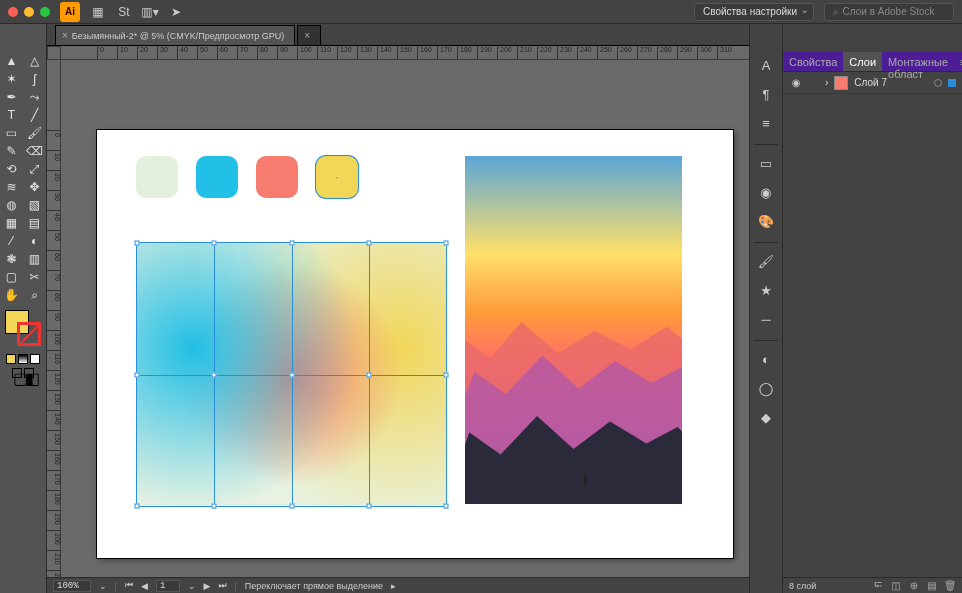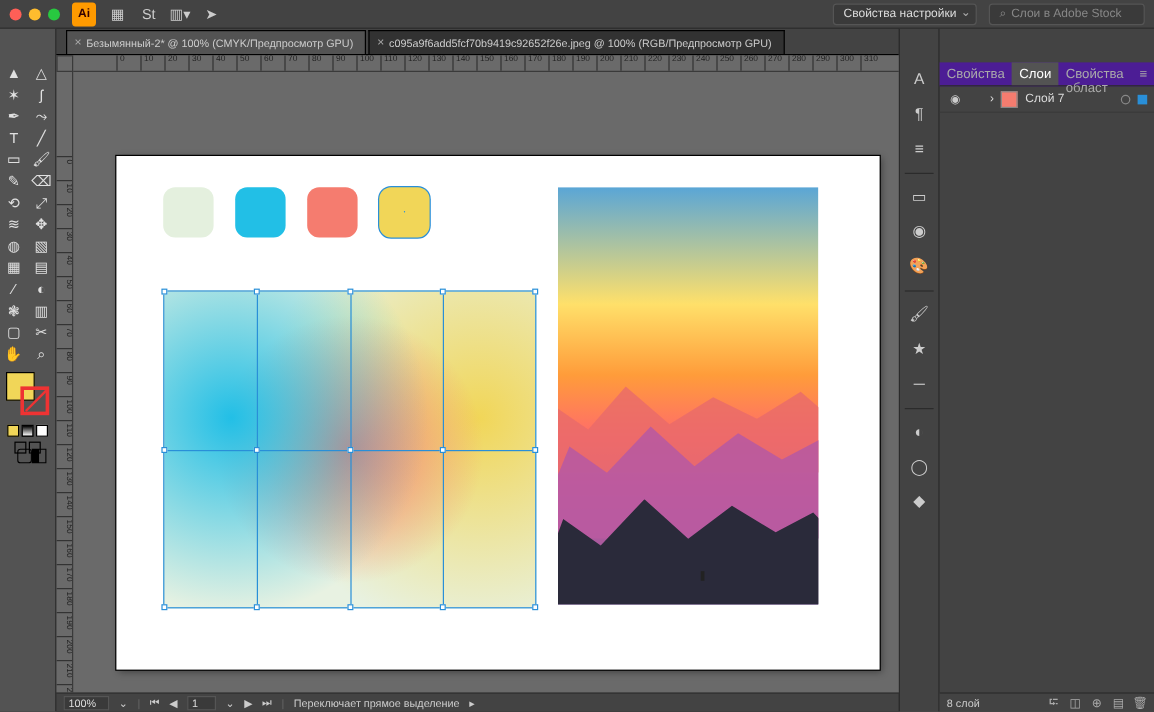--- a/index.html
+++ b/index.html
@@ -81,21 +81,21 @@
 .layer-row { height: 22px; display: flex; align-items: center; gap: 6px; padding: 0 6px; border-bottom: 1px solid #3a3a3a; font-size: 10px; color: #ddd; }
 .layer-vis { width: 14px; text-align: center; color: #ccc; }
 .layer-thumb { width: 14px; height: 14px; background: #fff; border: 1px solid #888; }
 .layer-thumb.colored { background: #f57c6f; }
 .layer-circle { width: 8px; height: 8px; border: 1px solid #888; border-radius: 50%; margin-left: auto; }
 .layer-sq { width: 8px; height: 8px; background: #298fd8; }
 .dock-filler { flex: 1; }
 
 
 .statusbar { height: 16px; background: #434343; border-top: 1px solid #2b2b2b; display: flex; align-items: center; font-size: 9px; color: #ccc; padding: 0 6px; gap: 8px; }
-.status-input { background: #3a3a3a; border: 1px solid #555; height: 12px; width: 38px; font-size: 9px; color: #ddd; padding: 0 3px; }
+.status-input { background: #3a3a3a; border: 1px solid #555; height: 12px; width: 38px; font-size: 9px; color: #ddd; padding: 0 3px; font-family: Liberation Mono, monospace; }
 .status-sep { color: #666; }
 .statusbar-r { height: 16px; background: #434343; border-top: 1px solid #2b2b2b; display: flex; align-items: center; font-size: 9px; color: #ccc; padding: 0 6px; gap: 6px; }
 .statusbar-r .sico { width: 12px; height: 12px; display: inline-flex; align-items: center; justify-content: center; color: #aaa; font-size: 10px; }
 </style>
 </head>
 <body>
 
 <div class="menubar">
   <div class="mac-dots">
     <span class="dot-r"></span>
@@ -189,25 +189,24 @@
     <div class="mini-swatch" style="margin-top:4px">
       <span>▢</span>
       <span>◧</span>
     </div>
   </div>
 
   <div class="center">
     <div class="tabbar">
       <div class="doc-tab active">
         <span class="doc-close">×</span>
-        <span>Безымянный-2* @ 100% (CMYK/Предпросмотр GPU)</span>
+        <span>Безымянный-2* @ 5% (CMYK/Предпросмотр GPU)</span>
       </div>
       <div class="doc-tab">
         <span class="doc-close">×</span>
-        <span>c095a9f6add5fcf70b9419c92652f26e.jpeg @ 100% (RGB/Предпросмотр GPU)</span>
       </div>
     </div>
 
     <div class="canvas-wrap">
       <div class="ruler-corner"></div>
       <div class="ruler-h" id="rulerH">
           <div class="tick" style="left: 36px;">0</div>
           <div class="tick" style="left: 56px;">10</div>
           <div class="tick" style="left: 76px;">20</div>
           <div class="tick" style="left: 96px;">30</div>
@@ -336,21 +335,21 @@
       <div class="panel-sep"></div>
       <div class="panel-ico">◐</div>
       <div class="panel-ico">◯</div>
       <div class="panel-ico">◆</div>
     </div>
 
   <div class="dock">
     <div class="dock-tabs">
       <span>Свойства</span>
       <span class="active">Слои</span>
-      <span>Свойства област</span>
+      <span>Монтажные област</span>
       <span class="dock-menu">≡</span>
     </div>
     <div class="layer-row">
       <span class="layer-vis">◉</span>
       <span style="width:10px"></span>
       <span>›</span>
       <span class="layer-thumb colored"></span>
       <span>Слой 7</span>
       <span class="layer-circle"></span>
       <span class="layer-sq"></span>

